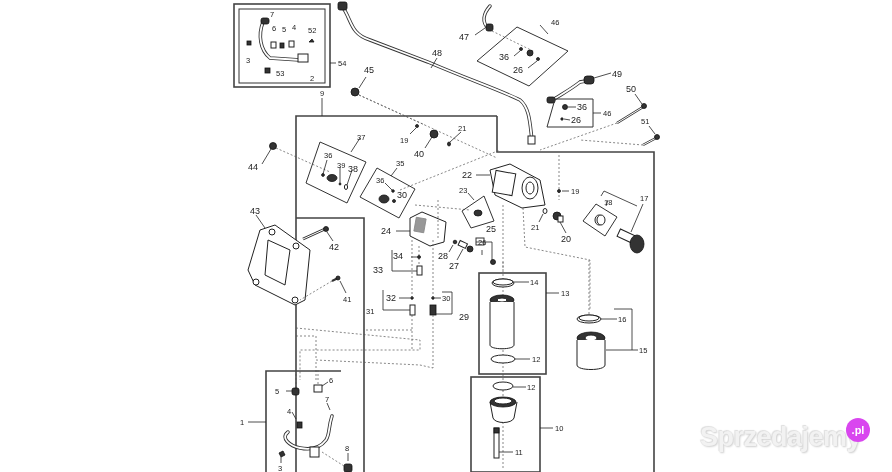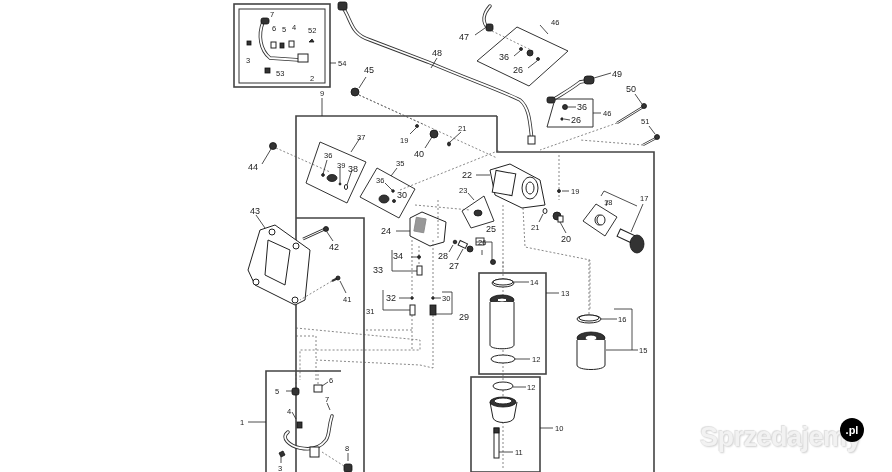--- a/index.html
+++ b/index.html
@@ -11,21 +11,21 @@
   .frame-bold { fill:none; stroke:#444; stroke-width:1.6; }
   .leader { stroke:#222; stroke-width:0.8; fill:none; }
   .dash { stroke:#555; stroke-width:0.7; stroke-dasharray:2,2; fill:none; }
   .part { fill:#fff; stroke:#222; stroke-width:1; }
   .part-dark { fill:#333; stroke:#111; stroke-width:0.8; }
   .hose { fill:none; stroke:#333; stroke-width:3.5; stroke-linecap:round; }
   .hose-in { fill:none; stroke:#fff; stroke-width:1.8; stroke-linecap:round; }
   #watermark { position:absolute; left:700px; top:418px; width:180px; height:40px; }
   #watermark .wm-text { position:absolute; left:0; top:4px; font-family:"Liberation Sans", sans-serif; font-weight:bold; font-size:27px; color:#f2f2f2; letter-spacing:-0.5px;
     text-shadow: 0 0 1px #d6d6d6, 1px 1px 2px #cfcfcf, -1px -1px 1px #e0e0e0; }
-  #watermark .wm-badge { position:absolute; left:140px; top:0px; width:24px; height:24px; border-radius:50%; background:#000000; color:#fff;
+  #watermark .wm-badge { position:absolute; left:146px; top:0px; width:24px; height:24px; border-radius:50%; background:#d946ef; color:#fff;
     font-family:"Liberation Sans", sans-serif; font-weight:bold; font-size:11px; line-height:24px; text-align:center; }
 </style>
 </head>
 <body>
 
 <svg id="diagram" viewBox="0 0 892 472" xmlns="http://www.w3.org/2000/svg">
 
   <g>
     <polyline class="frame-bold" points="296,472 296,116 497,116"></polyline>
     <polyline class="frame-bold" points="497,116 497,152 654,152 654,472"></polyline>

